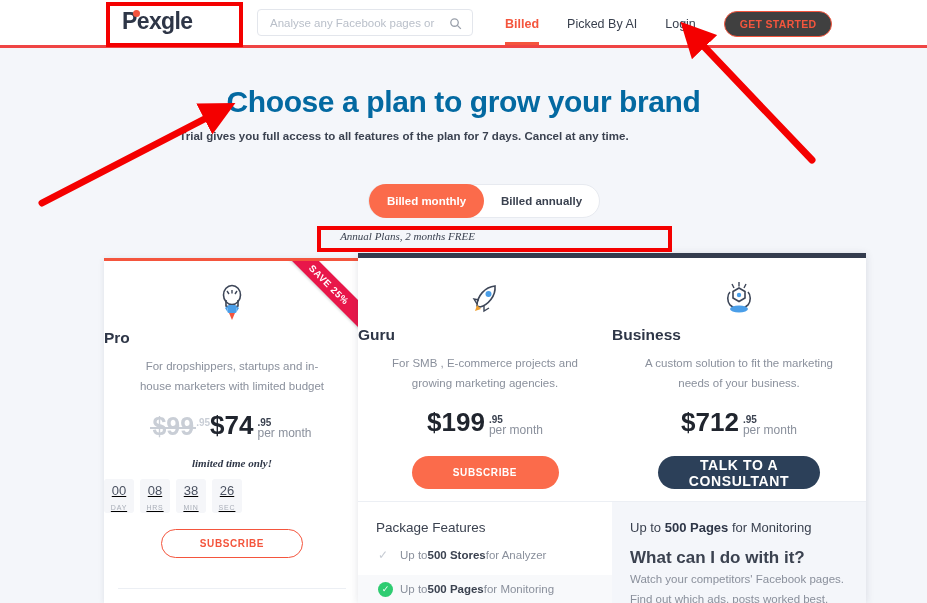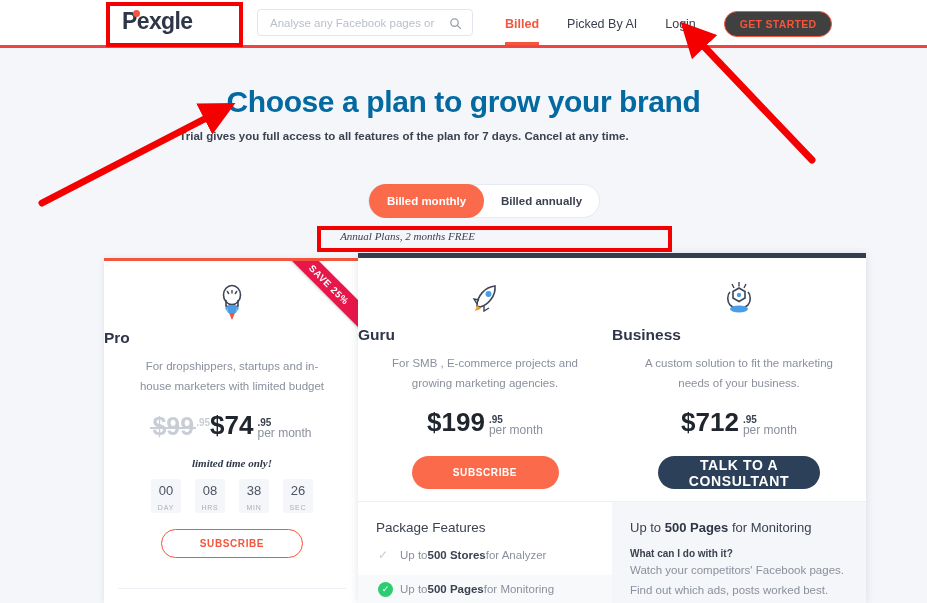--- a/index.html
+++ b/index.html
@@ -146,21 +146,21 @@
   }
   .price-meta { margin-left: 4px; margin-bottom: 2px; }
   .price-cents { font-size: 10px; font-weight: bold; color: #3b4250; display:block; line-height:11px; }
   .price-per { font-size: 12px; color: #8a909c; display:block; line-height:11px; }
 
   .limited {
     text-align: center; font-size: 11px; font-style: italic;
     font-family: "Liberation Serif", serif; font-weight: bold;
     color: #2e3647; margin-top: 16px;
   }
-  .countdown { display: flex; justify-content: center; gap: 14px; margin-top: 10px; }
+  .countdown { display: flex; justify-content: flex-start; gap: 6px; margin-top: 10px; text-decoration: underline; }
   .cd-cell {
     background: #f5f6f9; border-radius: 3px; width: 30px;
     padding: 4px 0 2px; text-align: center;
   }
   .cd-num { font-size: 13px; color: #4c5362; font-weight: normal; display: block; }
   .cd-lbl { font-size: 7px; color: #a9aeb8; letter-spacing: .8px; display: block; margin-top: 6px; }
   .subscribe-outline {
     display: block; margin: 16px auto 0; width: 142px; height: 29px;
     border: 1px solid #f4553d; color: #f4553d; background: #fff;
     border-radius: 16px; font-size: 10px; font-weight: bold; letter-spacing: .6px;
@@ -218,21 +218,21 @@
     color: #fff; font-size: 9px; line-height: 15px; text-align: center;
     margin-right: 7px; flex: 0 0 15px;
   }
   .feat-b { color: #3b4250; font-weight: bold; }
 
   .info-col {
     width: 254px; background: #f4f6fa; padding: 18px 16px 0 18px;
   }
   .info-title { font-size: 13px; color: #3b4250; }
   .info-title b { color: #2e3647; }
-  .info-q { font-size: 10px; font-weight: bold; color: #3b4250; margin-top: 13px; }
+  .info-q { font-size: 17px; font-weight: bold; color: #3b4250; margin-top: 13px; }
   .info-p { font-size: 11.5px; color: #8a909c; line-height: 18px; margin-top: 2px; }
 
   
   .anno { position: absolute; z-index: 40; pointer-events: none; }
   .anno-box { border: 4px solid #f40000; }
   .box-logo { left: 106px; top: 2px; width: 137px; height: 45px; }
   .box-annual { left: 317px; top: 226px; width: 355px; height: 26px; }
   svg.anno { left: 0; top: 0; width: 927px; height: 603px; }
 </style>
 </head>

